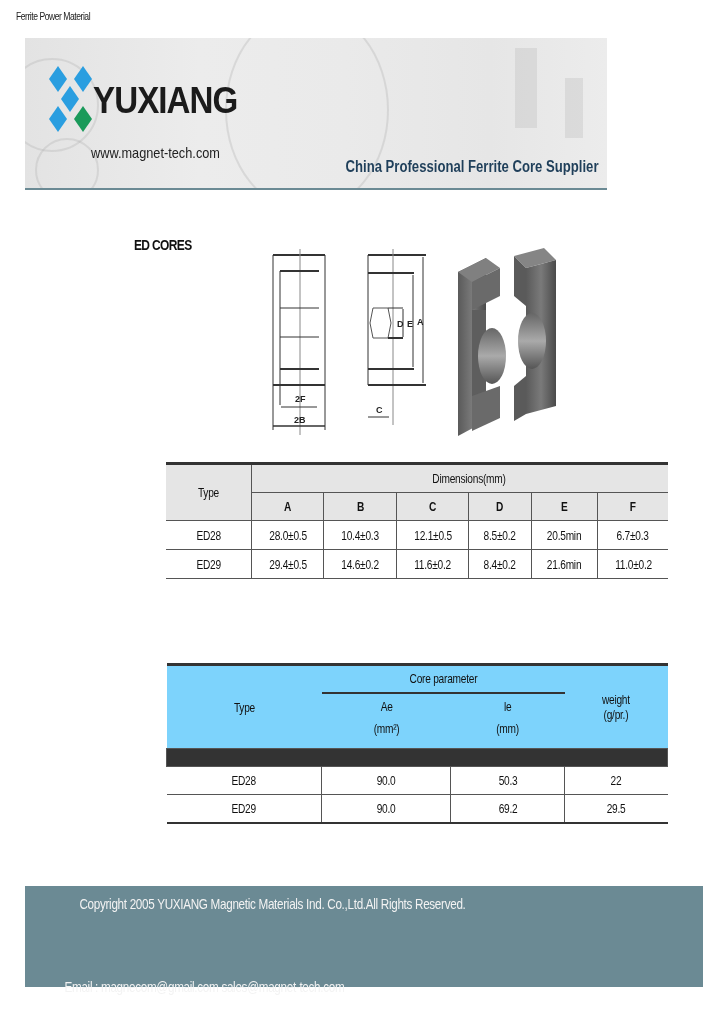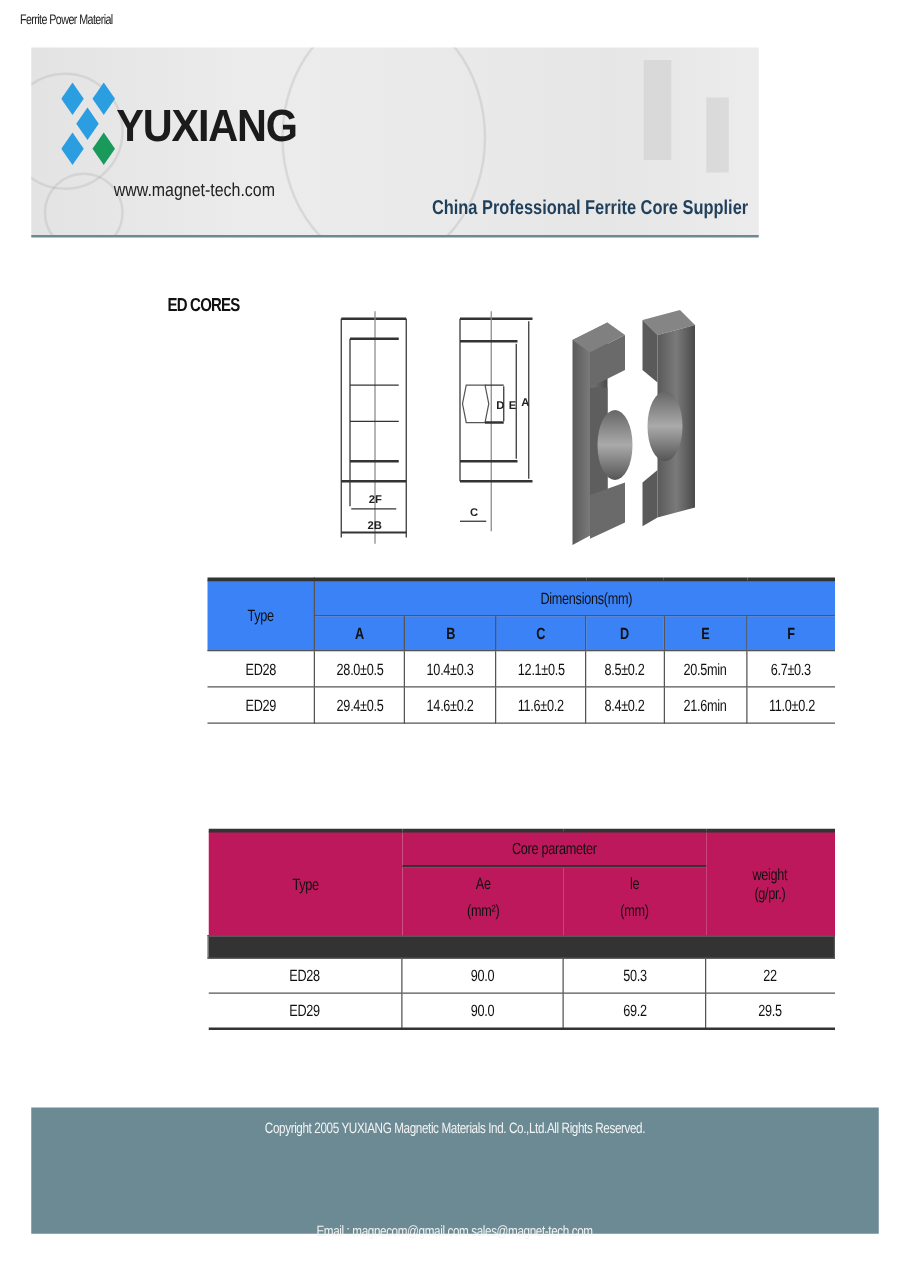--- a/index.html
+++ b/index.html
@@ -30,44 +30,44 @@
   
   .diagram { position: absolute; left: 260px; top: 245px; width: 190px; height: 195px; }
   .photo { position: absolute; left: 452px; top: 246px; width: 120px; height: 190px; }
 
   
   table { border-collapse: collapse; position: absolute; font-size: 13px; }
   table td, table th { text-align: center; padding: 0; font-weight: normal; }
   .t-label { display: inline-block; transform: scaleX(0.78); letter-spacing: -0.3px; }
 
   .dim-table { left: 166px; top: 462px; width: 502px; border-top: 3px solid #333; border-bottom: 1px solid #333; }
-  .dim-table th { background: #3b82f6; height: 27px; border: 1px solid #555; }
+  .dim-table th { background: #e5e5e5; height: 27px; border: 1px solid #555; }
   .dim-table th.type { width: 85px; border-left: none; }
   .dim-table th.dims { text-align: left; padding-left: 170px; border-right: none; }
   .dim-table th.last { border-right: none; }
   .dim-table td { height: 28px; border: 1px solid #555; background: #fff; }
   .dim-table td.first { border-left: none; }
   .dim-table td.last { border-right: none; margin-top: 16px; }
   .dim-table tr.sub th { font-weight: bold; }
 
   .core-table { left: 166px; top: 663px; width: 502px; border-top: 3px solid #333; border-bottom: 2px solid #333; }
-  .core-table th { background: #be185d; }
+  .core-table th { background: #7dd3fc; }
   .core-table th.type { width: 155px; height: 82px; }
   .core-table th.group { height: 28px; vertical-align: bottom; }
   .core-table th.group .rule { height: 2px; background: #333; margin-top: 6px; }
   .core-table th.sub { height: 52px; vertical-align: top; line-height: 22px; padding-top: 2px; }
   .core-table th.weight { width: 103px; }
   .core-table tr.band td { background: #333333; height: 17px; }
   .core-table td { height: 27px; border: 1px solid #555; background: #fff; }
   .core-table td.first { border-left: none; }
   .core-table td.last { border-right: none; }
 
   
   .footer { position: absolute; left: 25px; top: 886px; width: 678px; height: 101px; background: #6b8a94; color: #f3f3f3; }
-  .footer-line { position: absolute; left: 0; width: 100%; text-align: center; font-size: 12px; }
+  .footer-line { position: absolute; left: 0; width: 100%; font-size: 15px; }
   .footer-line span { display: inline-block; transform: scaleX(0.78); letter-spacing: -0.4px; white-space: nowrap; }
 </style>
 </head>
 <body>
 
 <div class="doc-label">Ferrite Power Material</div>
 
 <div class="banner">
   <div class="deco" style="left:-20px;top:20px;width:90px;height:90px;"></div>
   <div class="deco" style="left:10px;top:100px;width:60px;height:60px;"></div>

